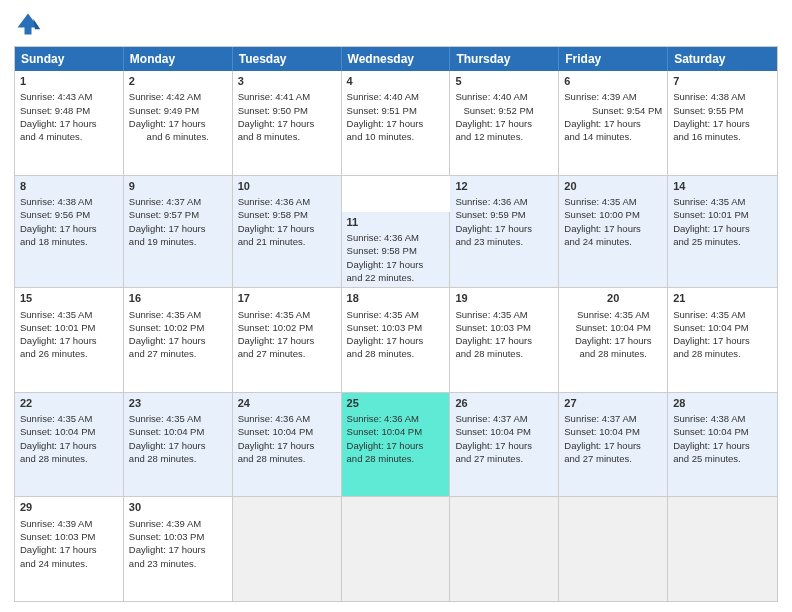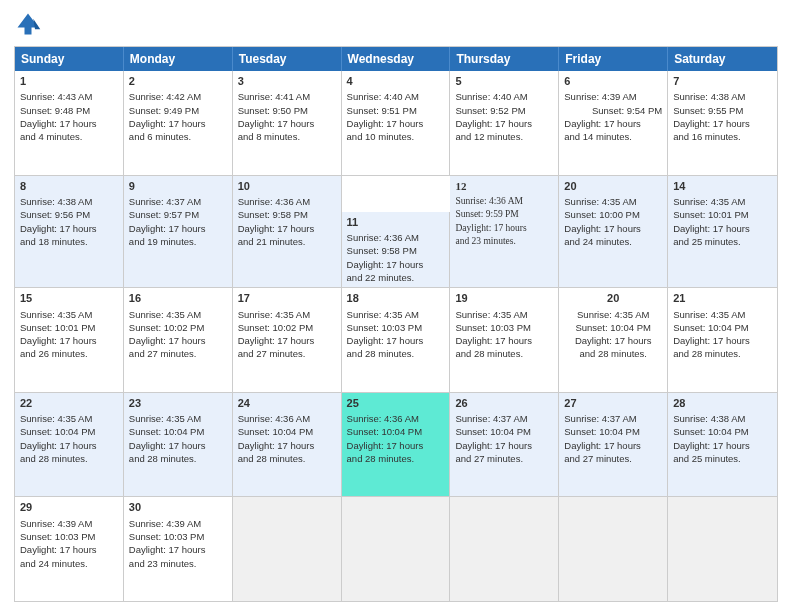--- a/index.html
+++ b/index.html
@@ -149,40 +149,40 @@
             <span style="display: block;">Sunrise: 4:43 AM</span>
             <span style="display: block;">Sunset: 9:48 PM</span>
             <span style="display: block;">Daylight: 17 hours</span>
             <span style="display: block;">and 4 minutes.</span>
           </div>
           <div class="cal-cell" style="background: rgb(255, 255, 255);">
             <span class="day-num">2</span>
             <span style="display: block;">Sunrise: 4:42 AM</span>
             <span style="display: block;">Sunset: 9:49 PM</span>
             <span style="display: block;">Daylight: 17 hours</span>
-            <span style="display: block;">and 6 minutes.</span>
+            <span style="display: block; text-align: center;">and 6 minutes.</span>
           </div>
           <div class="cal-cell" style="background: rgb(255, 255, 255);">
             <span class="day-num">3</span>
             <span style="display: block;">Sunrise: 4:41 AM</span>
             <span style="display: block;">Sunset: 9:50 PM</span>
             <span style="display: block;">Daylight: 17 hours</span>
             <span style="display: block;">and 8 minutes.</span>
           </div>
           <div class="cal-cell" style="background: rgb(255, 255, 255);">
             <span class="day-num">4</span>
             <span style="display: block;">Sunrise: 4:40 AM</span>
             <span style="display: block;">Sunset: 9:51 PM</span>
             <span style="display: block;">Daylight: 17 hours</span>
             <span style="display: block;">and 10 minutes.</span>
           </div>
           <div class="cal-cell" style="background: rgb(255, 255, 255);">
             <span class="day-num">5</span>
             <span style="display: block;">Sunrise: 4:40 AM</span>
-            <span style="display: block;">Sunset: 9:52 PM</span>
+            <span style="display: block; margin-left: 8px;">Sunset: 9:52 PM</span>
             <span style="display: block;">Daylight: 17 hours</span>
             <span style="display: block;">and 12 minutes.</span>
           </div>
           <div class="cal-cell" style="background: rgb(255, 255, 255);">
             <span class="day-num">6</span>
             <span style="display: block;">Sunrise: 4:39 AM</span>
             <span style="display: block; text-align: right;">Sunset: 9:54 PM</span>
             <span style="display: block;">Daylight: 17 hours</span>
             <span style="display: block;">and 14 minutes.</span>
           </div>
@@ -216,21 +216,21 @@
             <span style="display: block;">Daylight: 17 hours</span>
             <span style="display: block;">and 21 minutes.</span>
           </div>
           <div class="cal-cell alt-row" style="background: rgb(232, 240, 251); margin-top: 36px;">
             <span class="day-num">11</span>
             <span style="display: block;">Sunrise: 4:36 AM</span>
             <span style="display: block;">Sunset: 9:58 PM</span>
             <span style="display: block;">Daylight: 17 hours</span>
             <span style="display: block;">and 22 minutes.</span>
           </div>
-          <div class="cal-cell alt-row" style="background: rgb(232, 240, 251); font-family: Liberation Serif, serif;">
+          <div class="cal-cell alt-row" style="background: rgb(232, 240, 251);">
             <span class="day-num">12</span>
             <span style="display: block;">Sunrise: 4:36 AM</span>
             <span style="display: block;">Sunset: 9:59 PM</span>
             <span style="display: block;">Daylight: 17 hours</span>
             <span style="display: block;">and 23 minutes.</span>
           </div>
           <div class="cal-cell alt-row" style="background: rgb(232, 240, 251);">
             <span class="day-num">20</span>
             <span style="display: block;">Sunrise: 4:35 AM</span>
             <span style="display: block;">Sunset: 10:00 PM</span>

